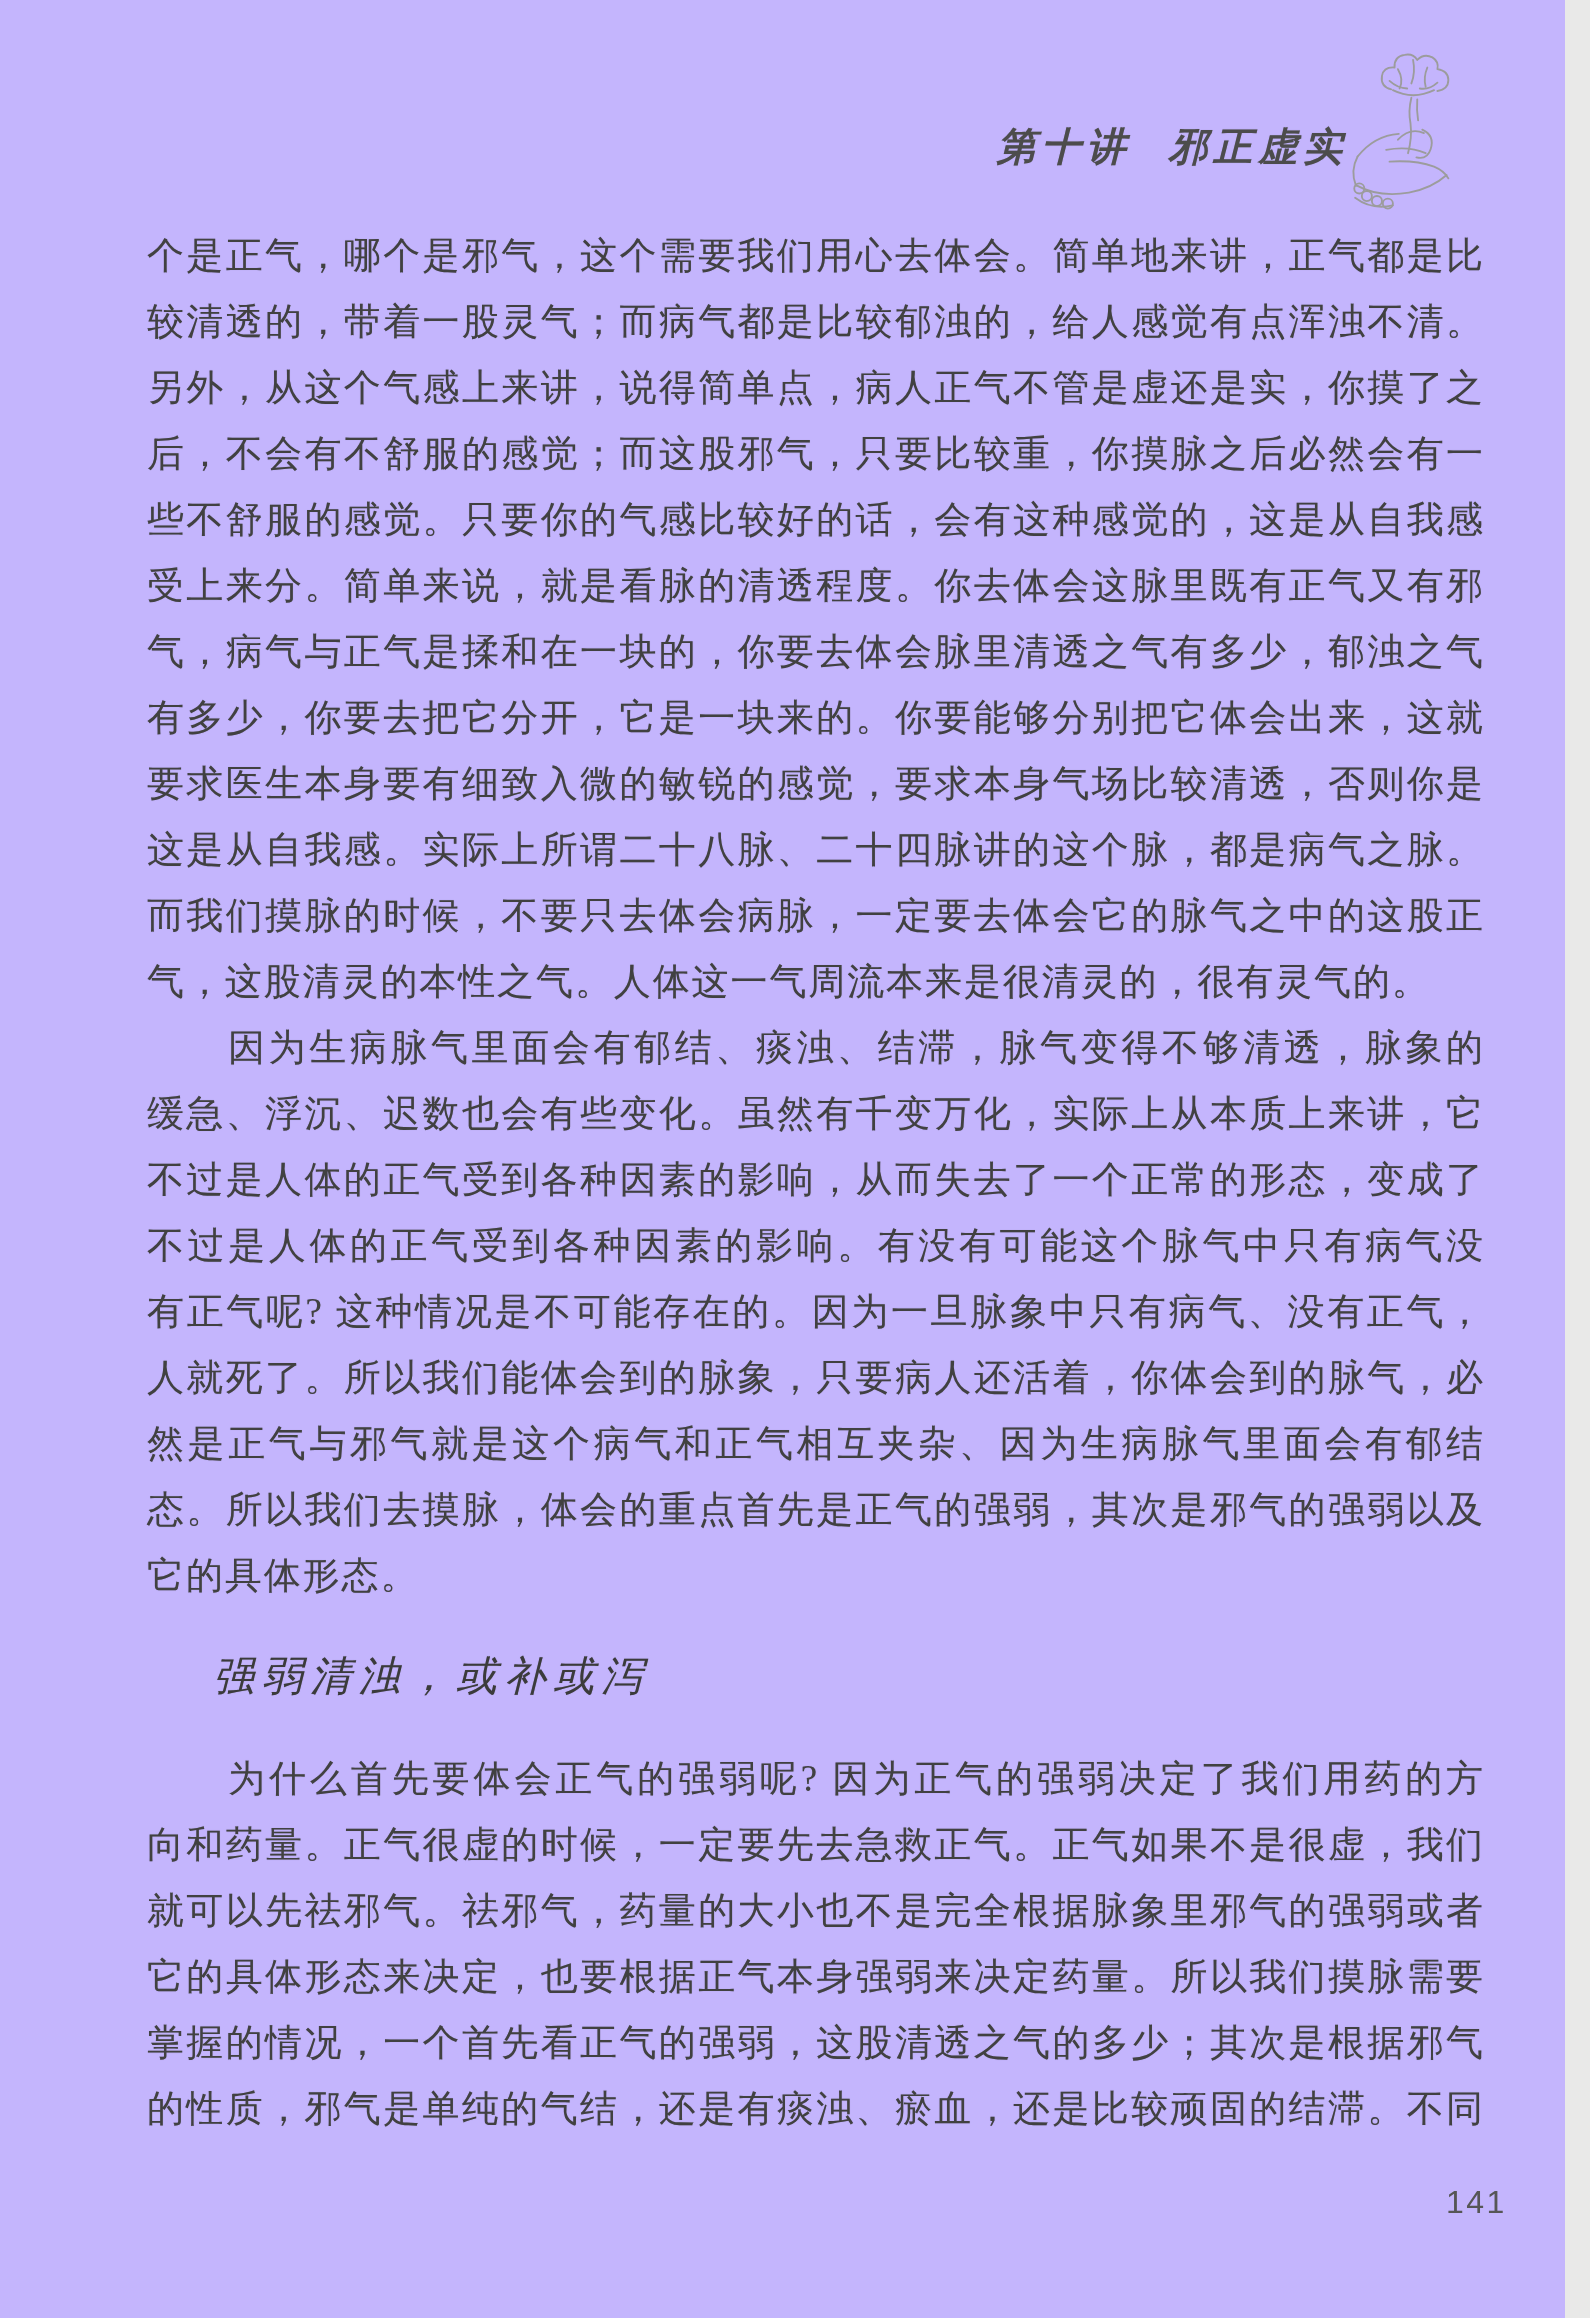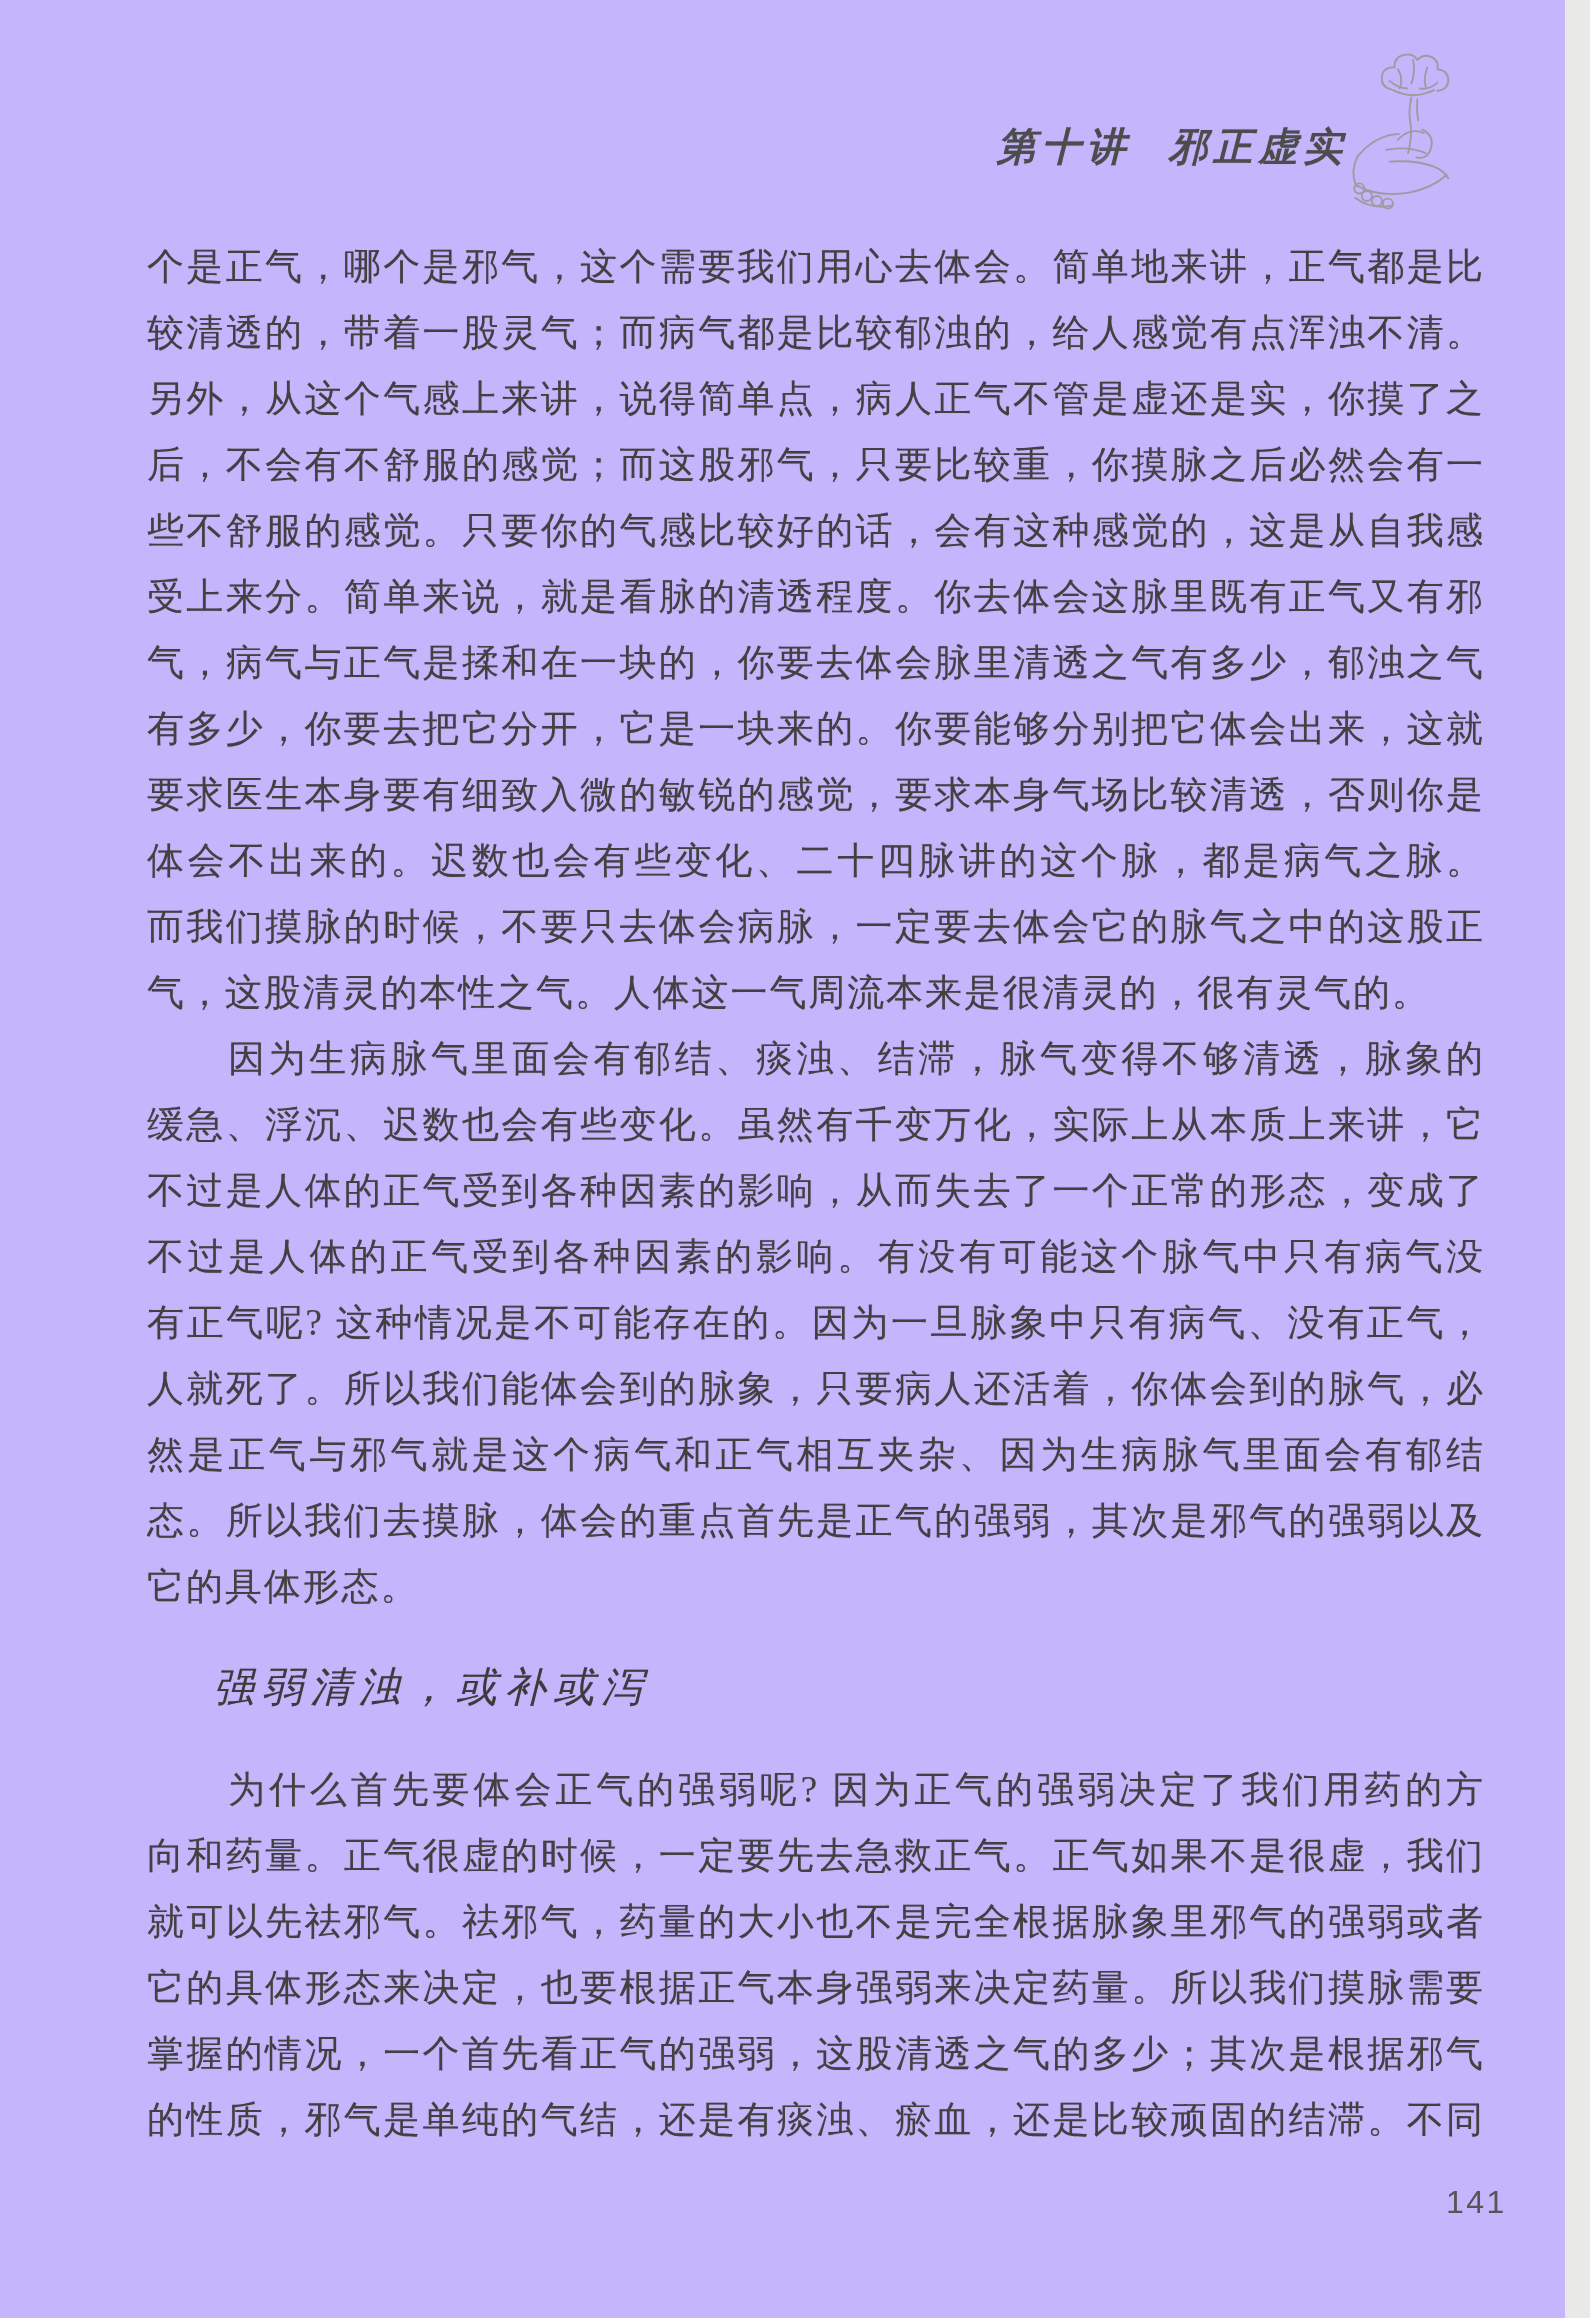--- a/index.html
+++ b/index.html
@@ -16,21 +16,21 @@
     position:absolute; top:120px; right:217px;
     font-size:39px; font-style:italic; font-weight:600;
     color:#4c4c4c; letter-spacing:5.9px; white-space:nowrap;
     text-shadow:0 0 0.8px rgba(70,70,70,.35);
   }
   .chapter .gap { display:inline-block; width:37px; }
   
   .illustration { position:absolute; top:49px; right:93px; width:133px; height:163px; }
   
   .text {
-    position:absolute; left:147px; top:234px; width:1338px;
+    position:absolute; left:147px; top:223px; width:1338px;
     font-size:37px; letter-spacing:1.9px;
     text-shadow:0 0 0.8px rgba(60,60,60,.30);
   }
   .line {
     height:66px; line-height:66px;
     text-align:justify; text-align-last:justify;
     white-space:nowrap;
   }
   .line.indent { text-indent:81px; }
   .line.endpara { text-align:left; text-align-last:left; }
@@ -96,21 +96,21 @@
     <div>
       <div class="line">个是正气，哪个是邪气，这个需要我们用心去体会。简单地来讲，正气都是比</div>
       <div class="line">较清透的，带着一股灵气；而病气都是比较郁浊的，给人感觉有点浑浊不清。</div>
       <div class="line">另外，从这个气感上来讲，说得简单点，病人正气不管是虚还是实，你摸了之</div>
       <div class="line">后，不会有不舒服的感觉；而这股邪气，只要比较重，你摸脉之后必然会有一</div>
       <div class="line">些不舒服的感觉。只要你的气感比较好的话，会有这种感觉的，这是从自我感</div>
       <div class="line">受上来分。简单来说，就是看脉的清透程度。你去体会这脉里既有正气又有邪</div>
       <div class="line">气，病气与正气是揉和在一块的，你要去体会脉里清透之气有多少，郁浊之气</div>
       <div class="line">有多少，你要去把它分开，它是一块来的。你要能够分别把它体会出来，这就</div>
       <div class="line">要求医生本身要有细致入微的敏锐的感觉，要求本身气场比较清透，否则你是</div>
-      <div class="line">体会不出来的。迟数也会有些变化、二十四脉讲的这个脉，都是病气之脉。</div>
+      <div class="line">这是从自我感。实际上所谓二十八脉、二十四脉讲的这个脉，都是病气之脉。</div>
       <div class="line">而我们摸脉的时候，不要只去体会病脉，一定要去体会它的脉气之中的这股正</div>
       <div class="line endpara">气，这股清灵的本性之气。人体这一气周流本来是很清灵的，很有灵气的。</div>
     </div>
 
     <div>
       <div class="line indent">因为生病脉气里面会有郁结、痰浊、结滞，脉气变得不够清透，脉象的</div>
       <div class="line">缓急、浮沉、迟数也会有些变化。虽然有千变万化，实际上从本质上来讲，它</div>
       <div class="line">不过是人体的正气受到各种因素的影响，从而失去了一个正常的形态，变成了</div>
       <div class="line">不过是人体的正气受到各种因素的影响。有没有可能这个脉气中只有病气没</div>
       <div class="line">有正气呢? 这种情况是不可能存在的。因为一旦脉象中只有病气、没有正气，</div>

